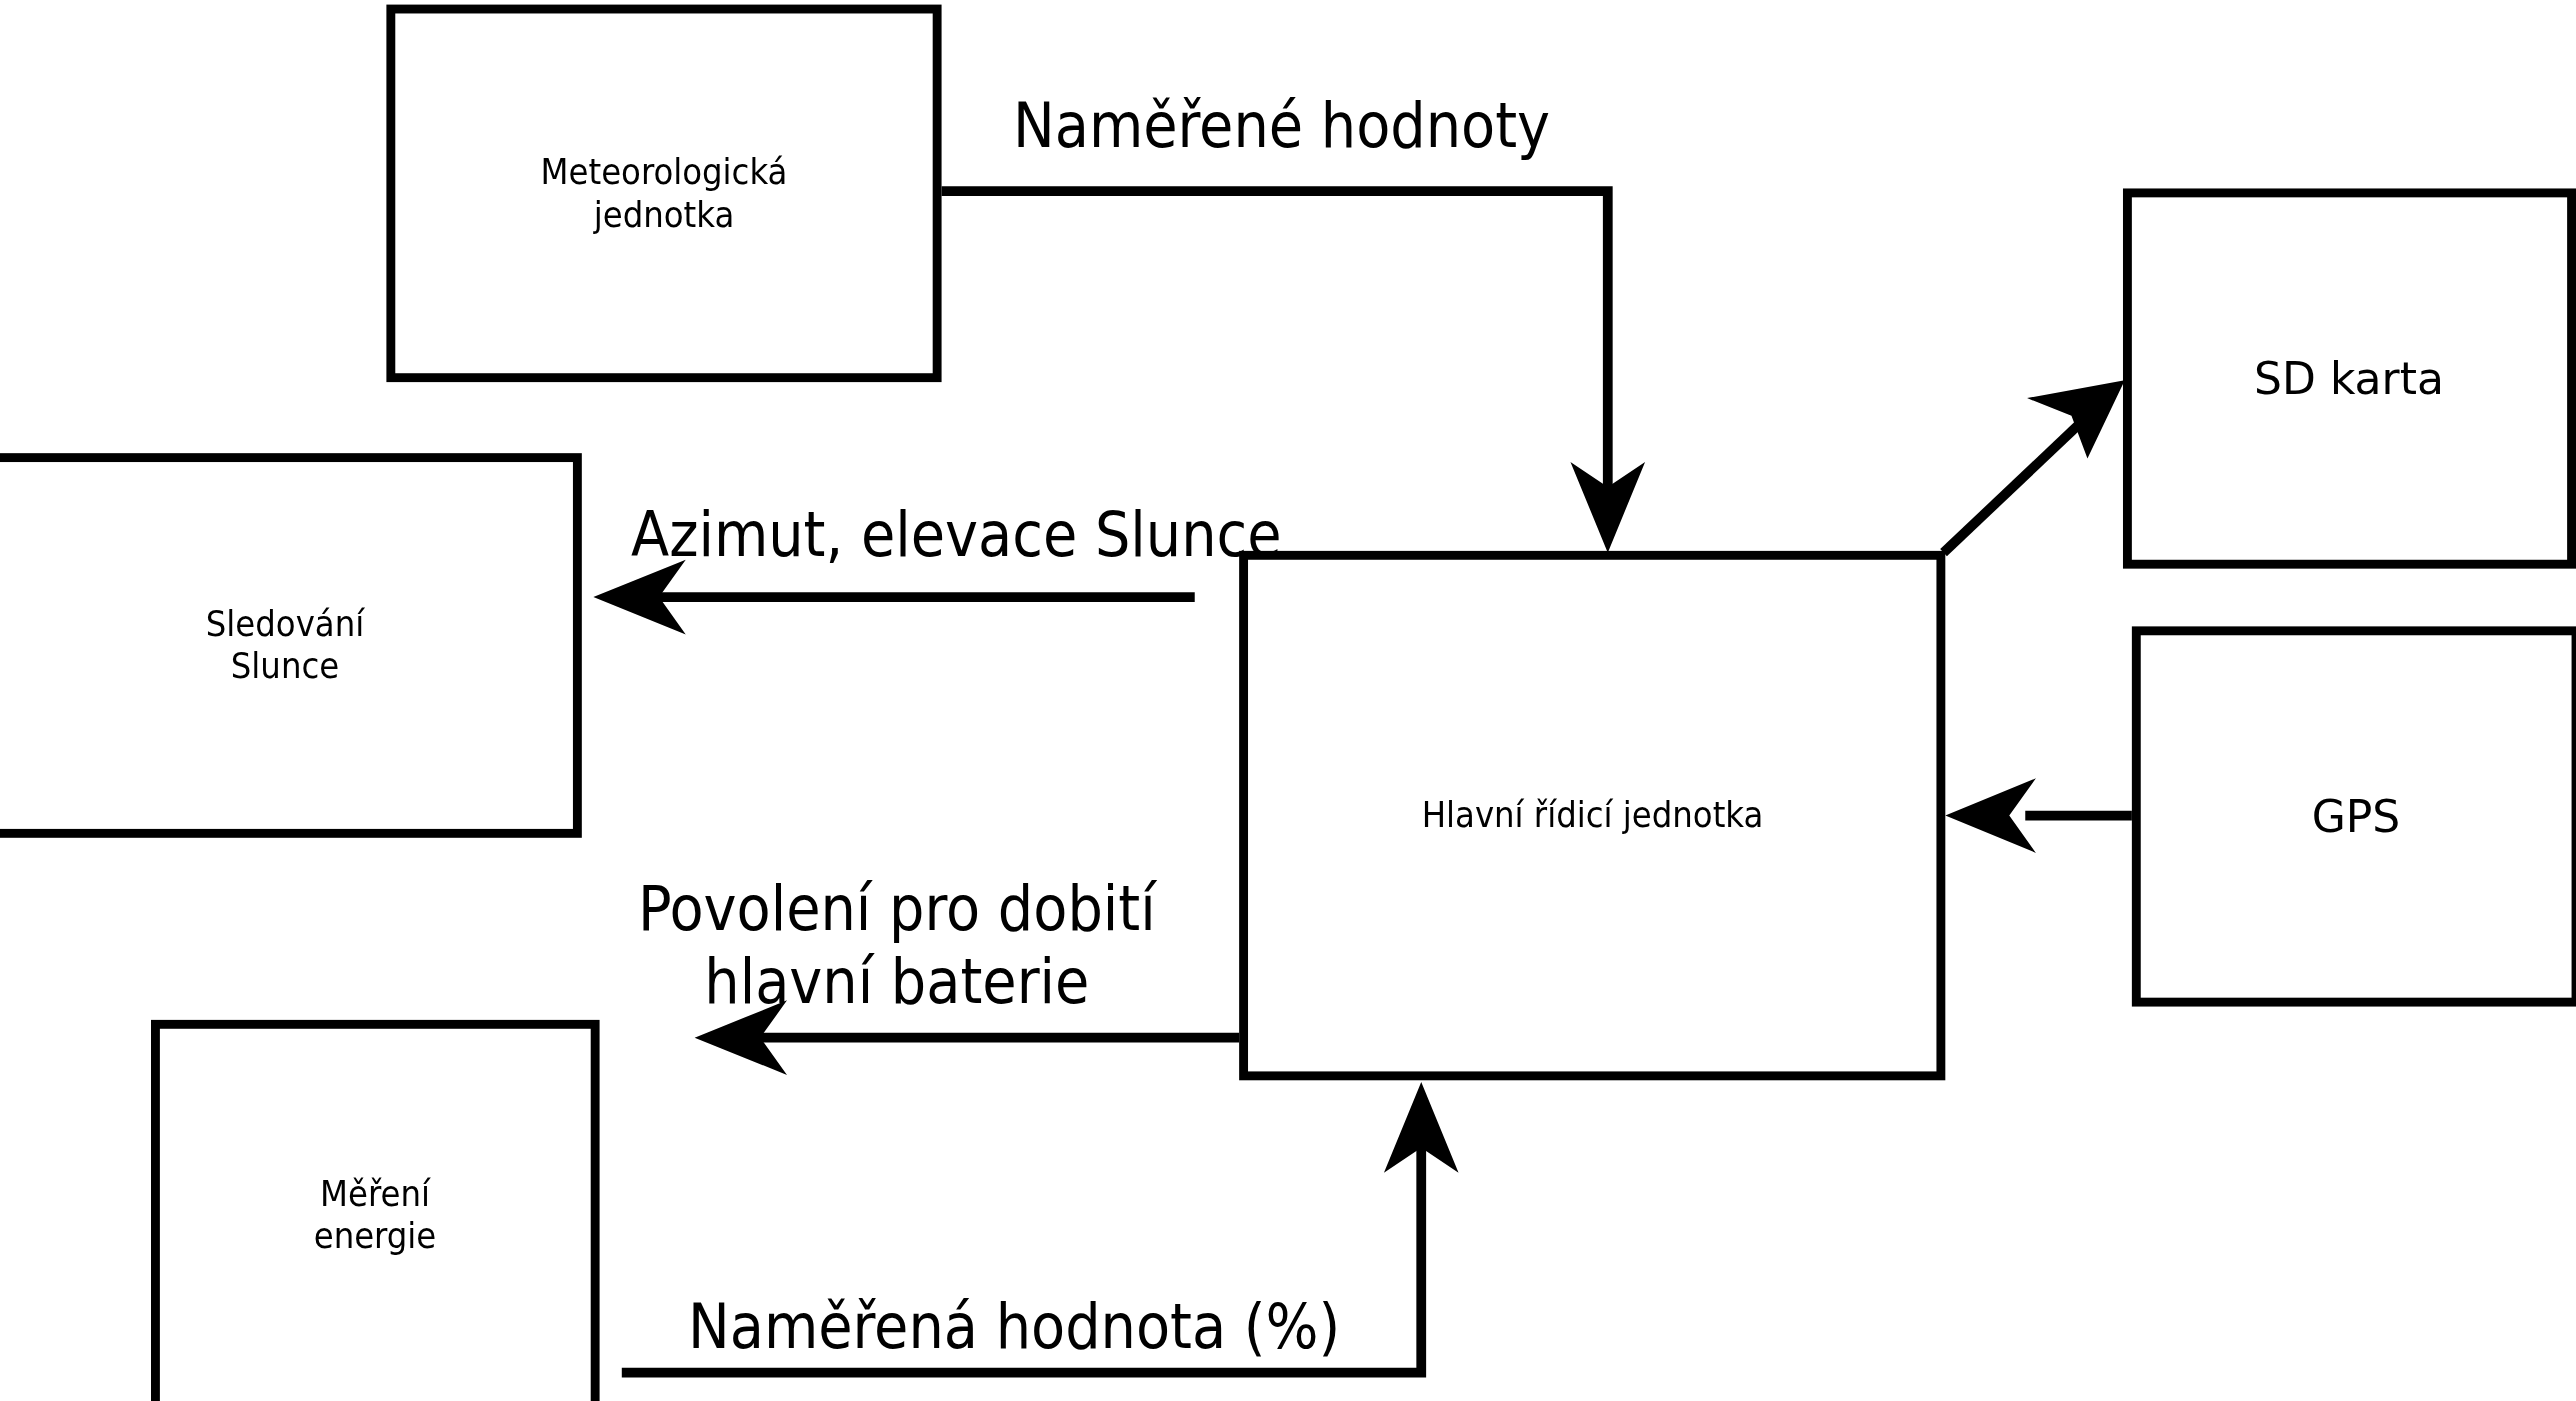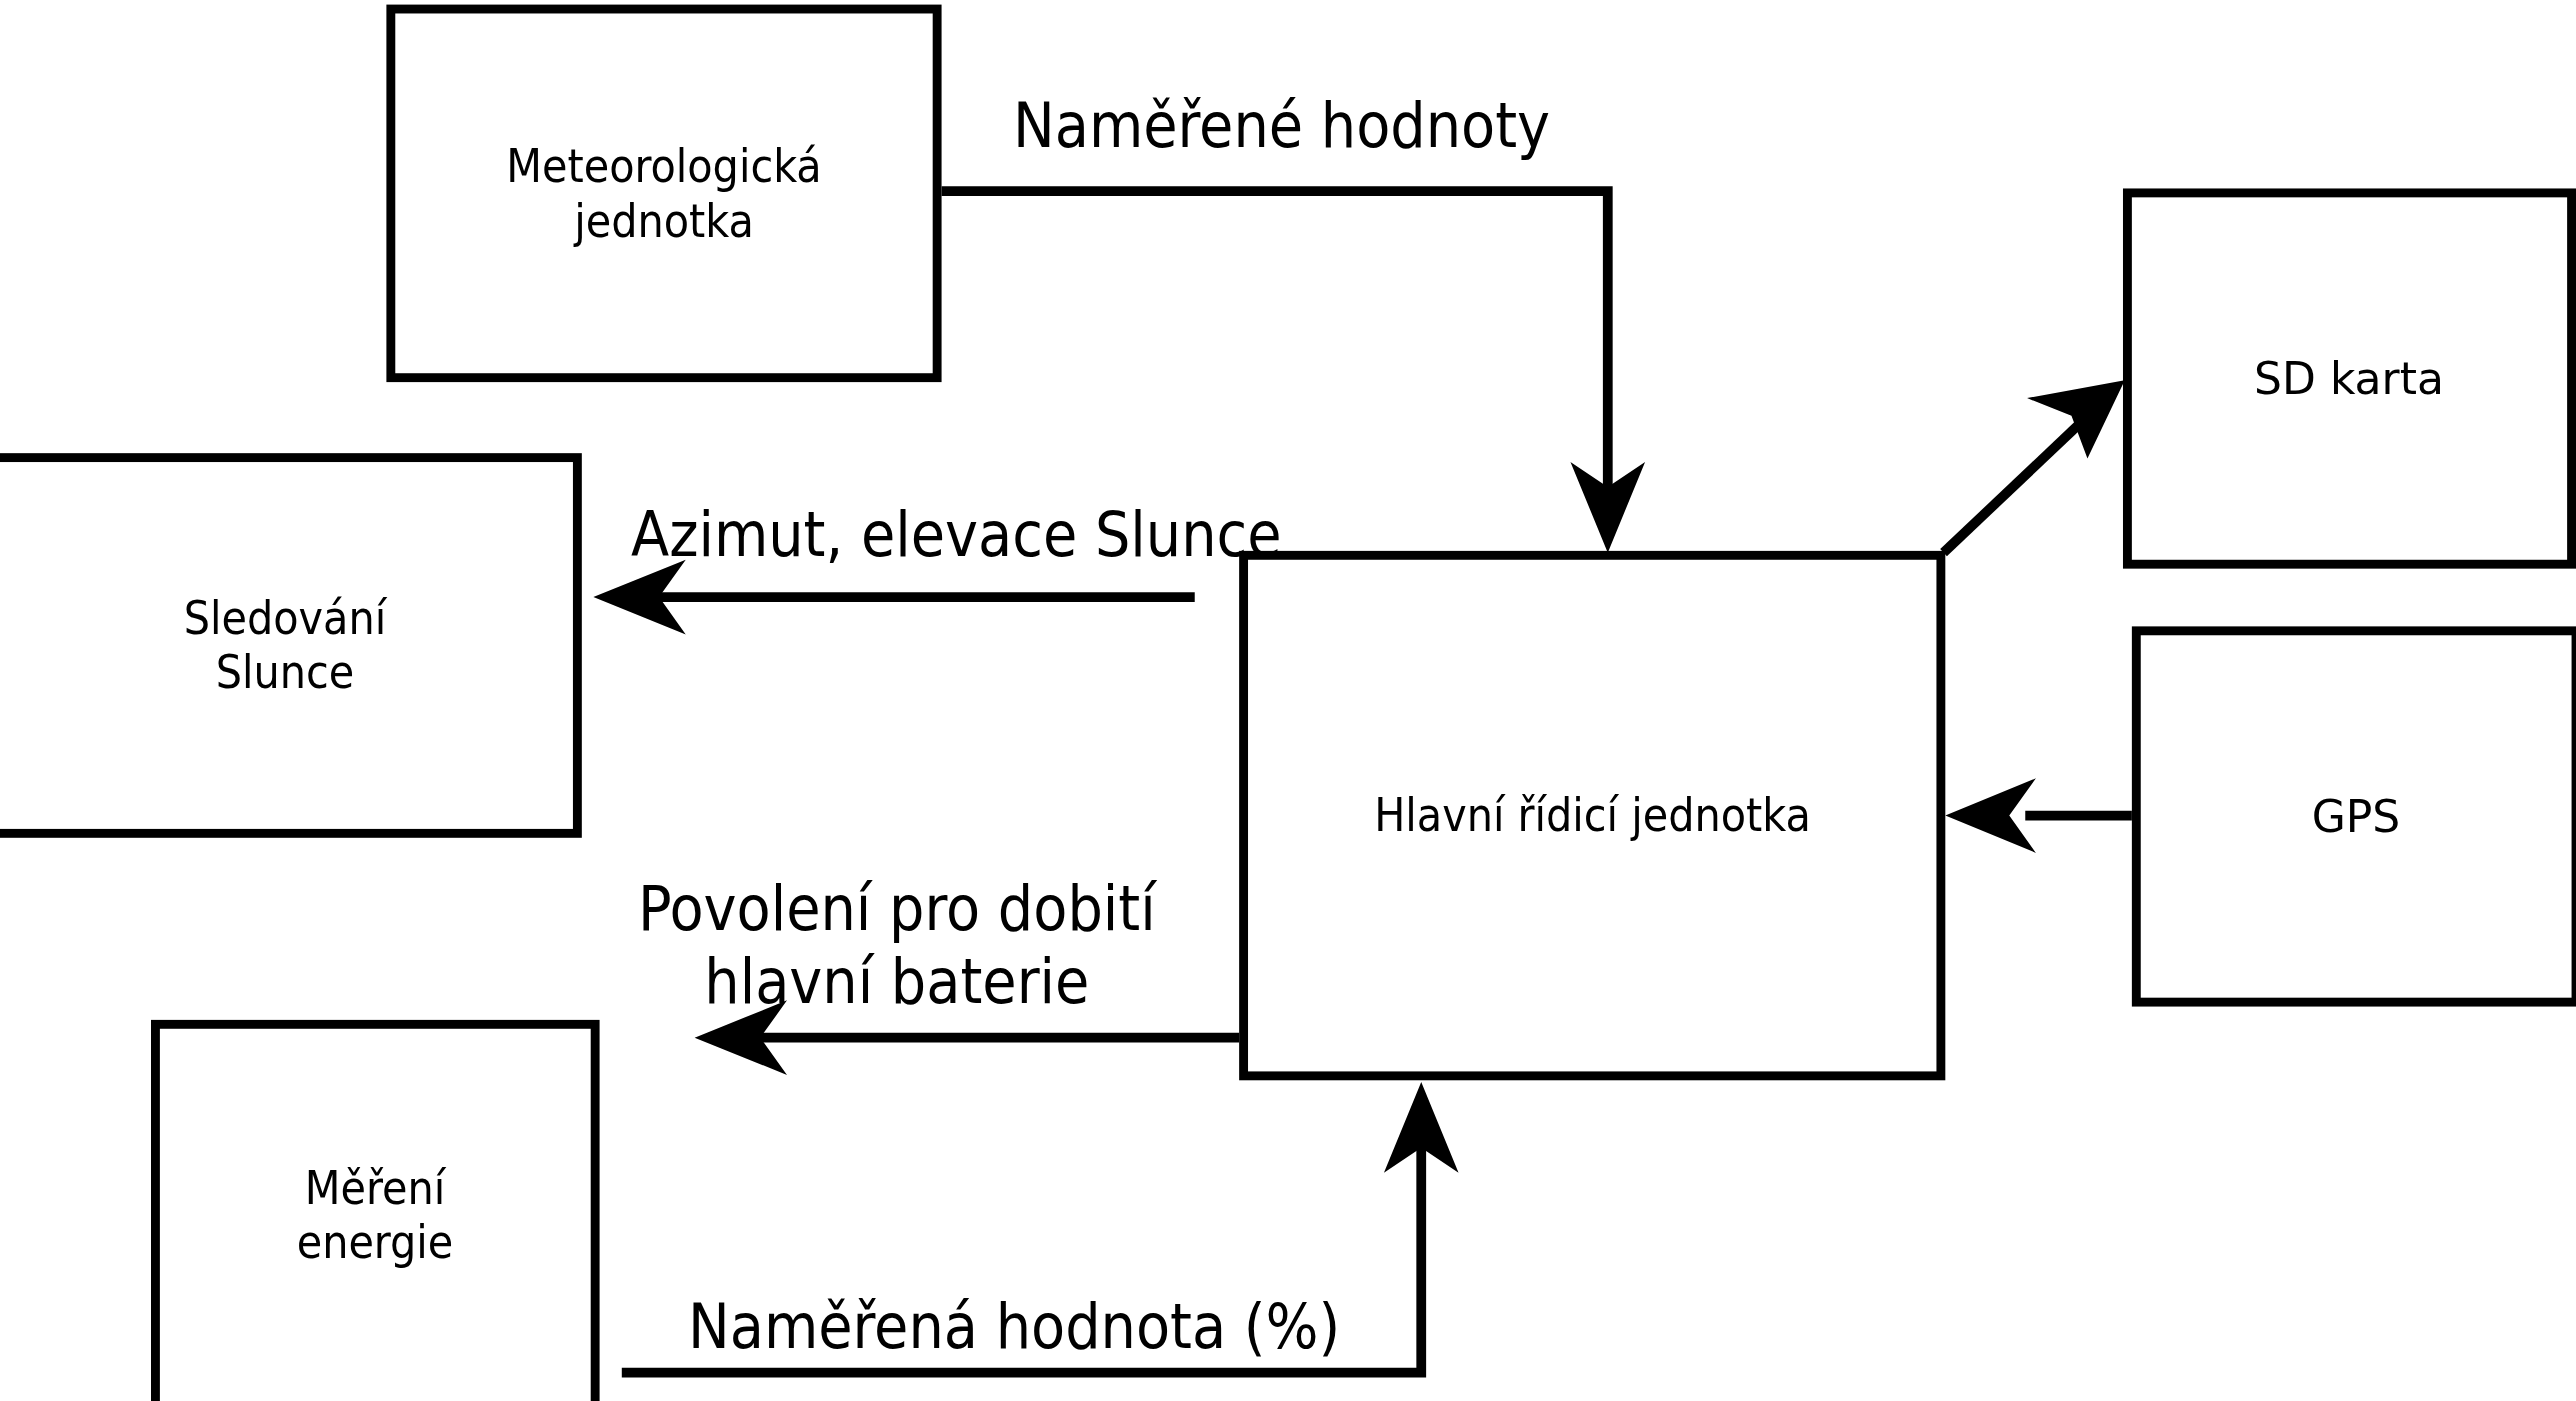--- a/index.html
+++ b/index.html
@@ -49,21 +49,21 @@
     text-align: center;
     color: #000000;
     font-family: "DejaVu Sans", sans-serif;
     line-height: 1.18;
     white-space: pre-line;
     pointer-events: none;
   }
   .label-condensed {
     font-family: "DejaVu Sans", sans-serif;
     font-stretch: condensed;
-    font-size: 46px;
+    font-size: 36px;
   }
   .label-normal {
     font-family: "DejaVu Sans", sans-serif;
     font-size: 44px;
   }
   .edge-label {
     position: absolute;
     color: #000000;
     font-family: "DejaVu Sans", sans-serif;
     font-stretch: condensed;

